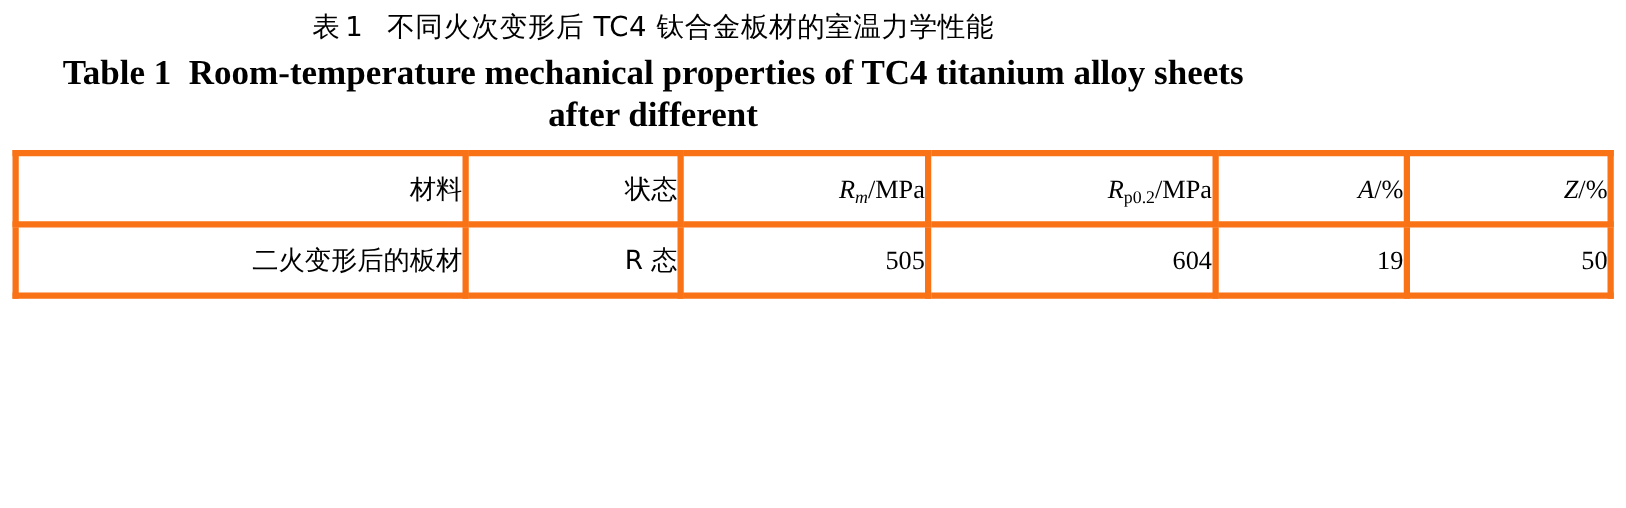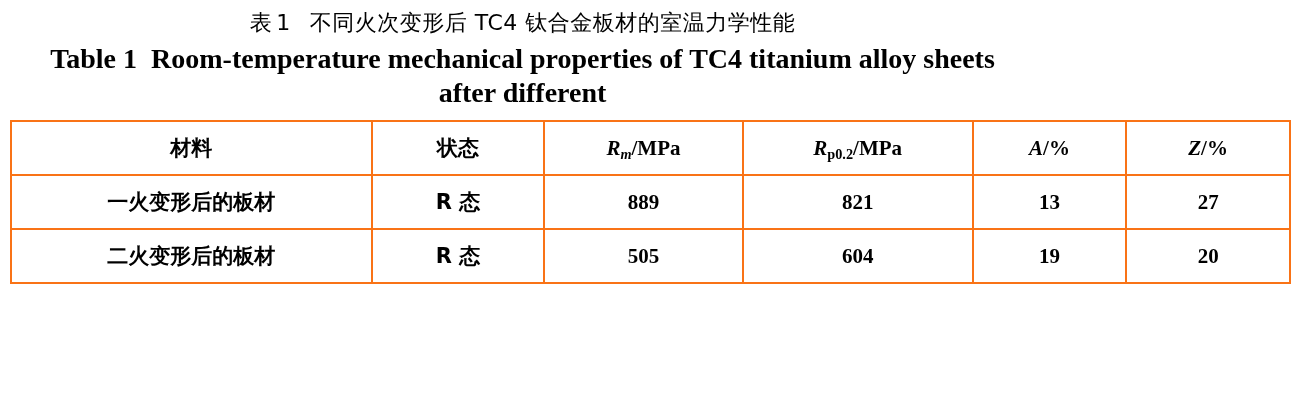--- a/index.html
+++ b/index.html
@@ -43,25 +43,25 @@
   .caption-en .lbl {
     padding-right: 14px;
   }
   table.props {
     border-collapse: collapse;
     width: 1281px;
     margin: 10px 10px 0 10px;
     table-layout: fixed;
   }
   table.props td, table.props th {
-    border: 2px solid #f97316;
-    text-align: center;
+    border: 5px solid #f97316;
+    text-align: right;
     vertical-align: middle;
     font-size: 21px;
-    font-weight: bold;
+    font-weight: normal;
     height: 52px;
     padding: 0;
   }
   table.props thead td {
     font-size: 21px;
   }
   .cjk {
     font-family: "DejaVu Sans", sans-serif;
     font-size: 21px;
   }
@@ -110,31 +110,23 @@
         <td class="cjk">材料</td>
         <td class="cjk">状态</td>
         <td><span class="math-i">R</span><sub class="math-i">m</sub><span>/MPa</span></td>
         <td><span class="math-i">R</span><sub>p0.2</sub><span>/MPa</span></td>
         <td><span class="math-i">A</span><span>/%</span></td>
         <td><span class="math-i">Z</span><span>/%</span></td>
       </tr>
     </thead>
     <tbody>
       <tr>
-        <td class="cjk">一火变形后的板材</td>
-        <td class="cjk">R 态</td>
-        <td>889</td>
-        <td>821</td>
-        <td>13</td>
-        <td>27</td>
-      </tr>
-      <tr>
         <td class="cjk">二火变形后的板材</td>
         <td class="cjk">R 态</td>
         <td>505</td>
         <td>604</td>
         <td>19</td>
-        <td>20</td>
+        <td>50</td>
       </tr>
     </tbody>
   </table>
 
 </div>
 
 </body></html>

